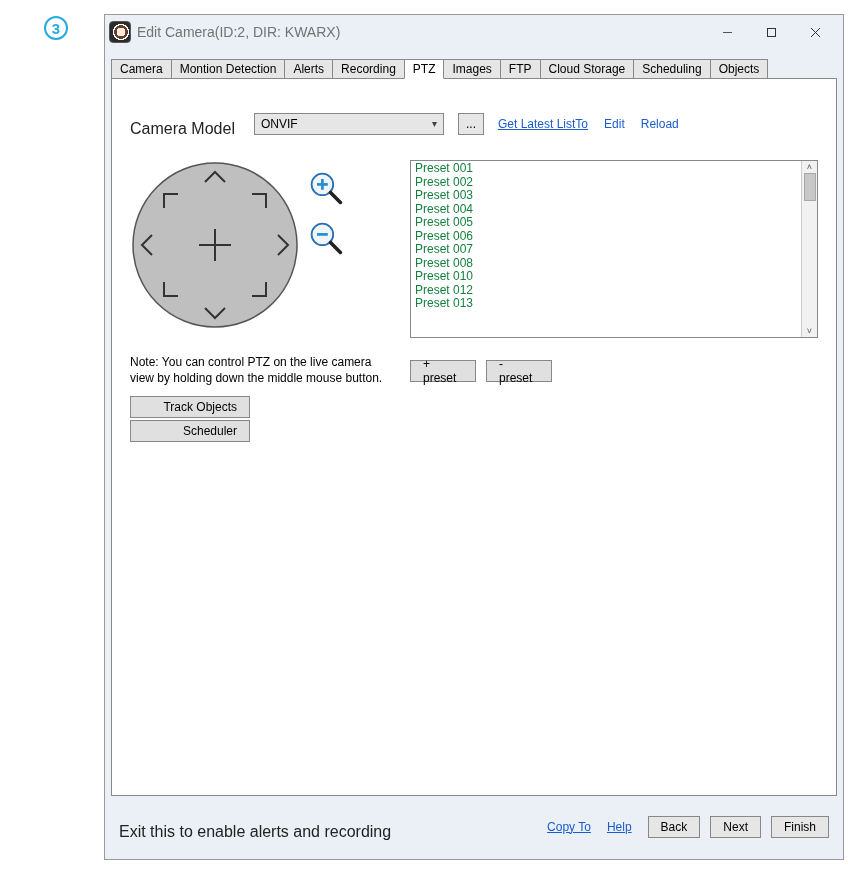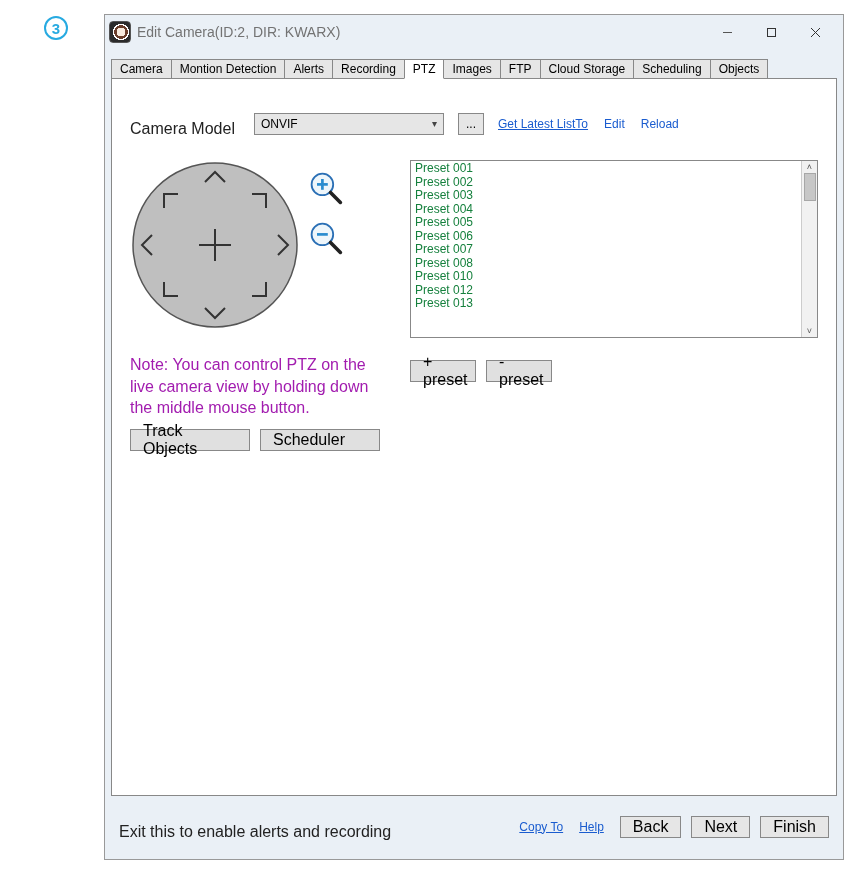--- a/index.html
+++ b/index.html
@@ -138,30 +138,30 @@
     align-items: flex-start;
     gap: 8px;
   }
   .ptz-dial {
     width: 170px; height: 170px;
     position: relative;
   }
   .zoom-col { display: flex; flex-direction: column; gap: 14px; margin-top: 10px; }
   .zoom-btn { width: 36px; height: 36px; position: relative; }
 
-  .note { font-size: 16px; color: #a21caf; margin-top: 24px; width: 260px; line-height: 1.35; }
+  .note { font-size: 12px; color: #000000; margin-top: 24px; width: 260px; line-height: 1.35; }
   .btn {
     border: 1px solid #888;
     background: #e0e0e0;
     height: 22px;
-    display: flex; align-items: center; justify-content: flex-start;
-    font-size: 16px;
+    display: flex; align-items: center; justify-content: flex-end;
+    font-size: 12px;
     padding: 0 12px;
   }
-  .btn-row { display: flex; gap: 10px; margin-top: 10px; }
+  .btn-row { display: flex; gap: 2px; margin-top: 10px; flex-direction: column; }
 
   .preset-col { flex: 1; display: flex; flex-direction: column; }
   .preset-box {
     border: 1px solid #888;
     height: 178px;
     display: flex;
     background: #fff;
   }
   .preset-list {
     flex: 1;

